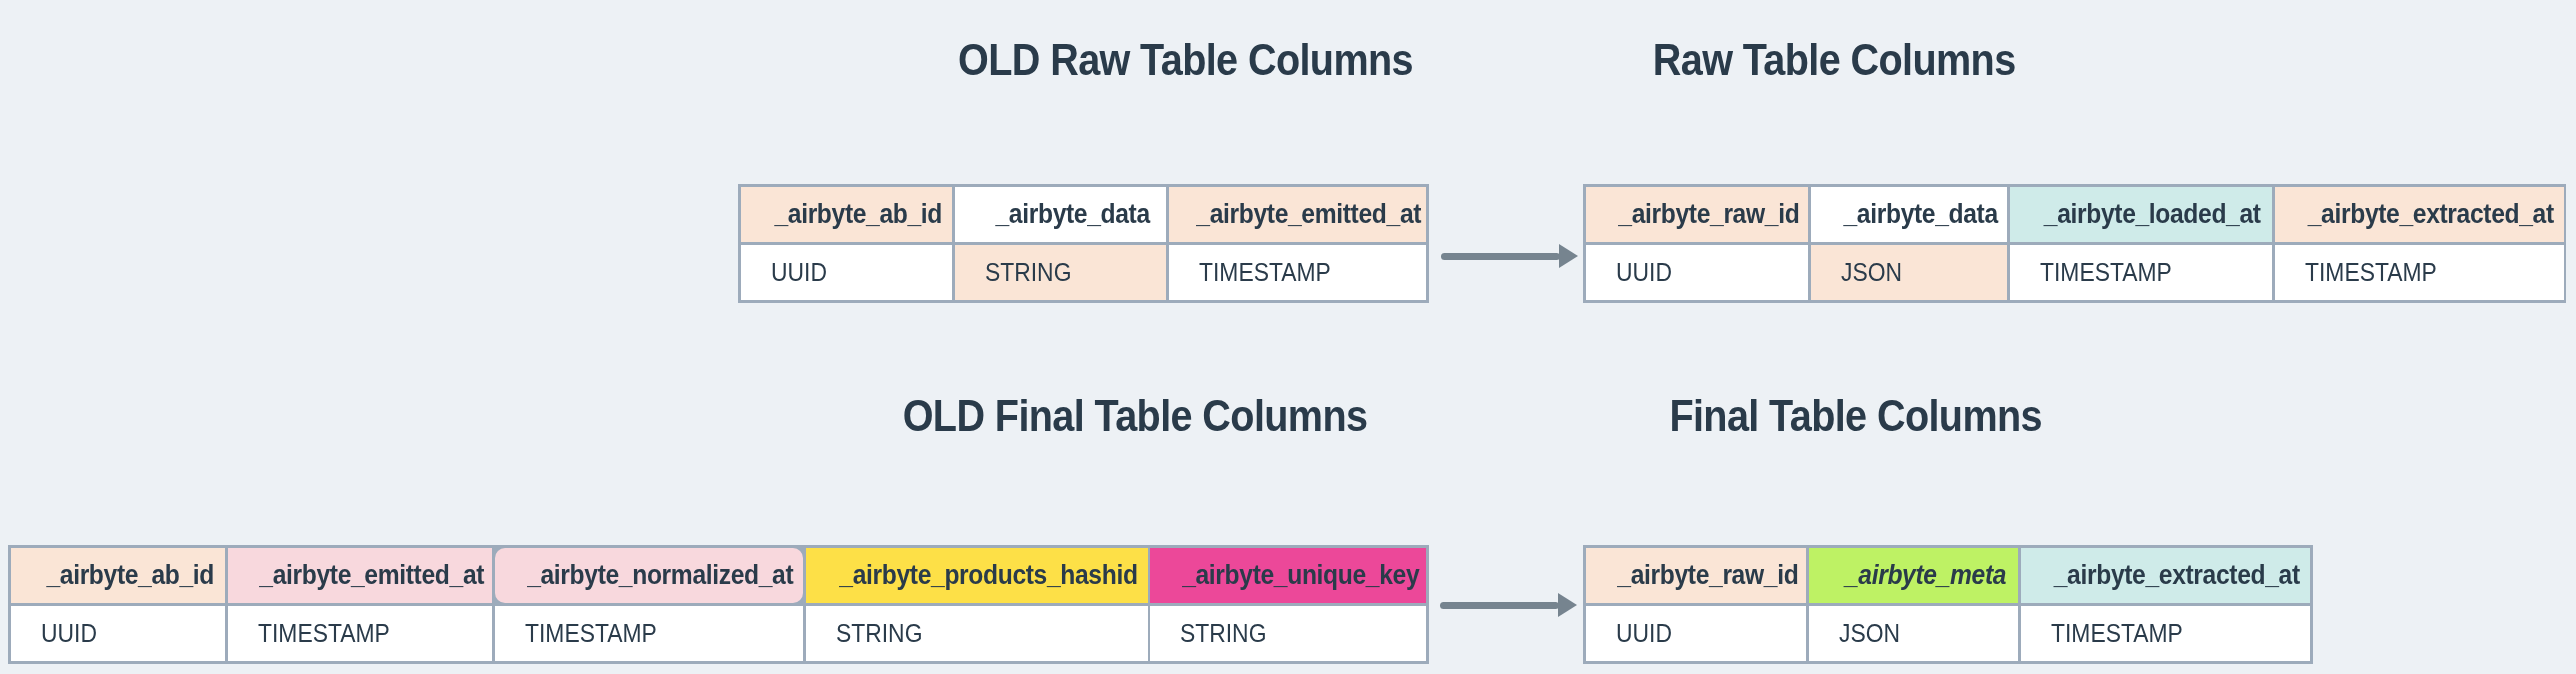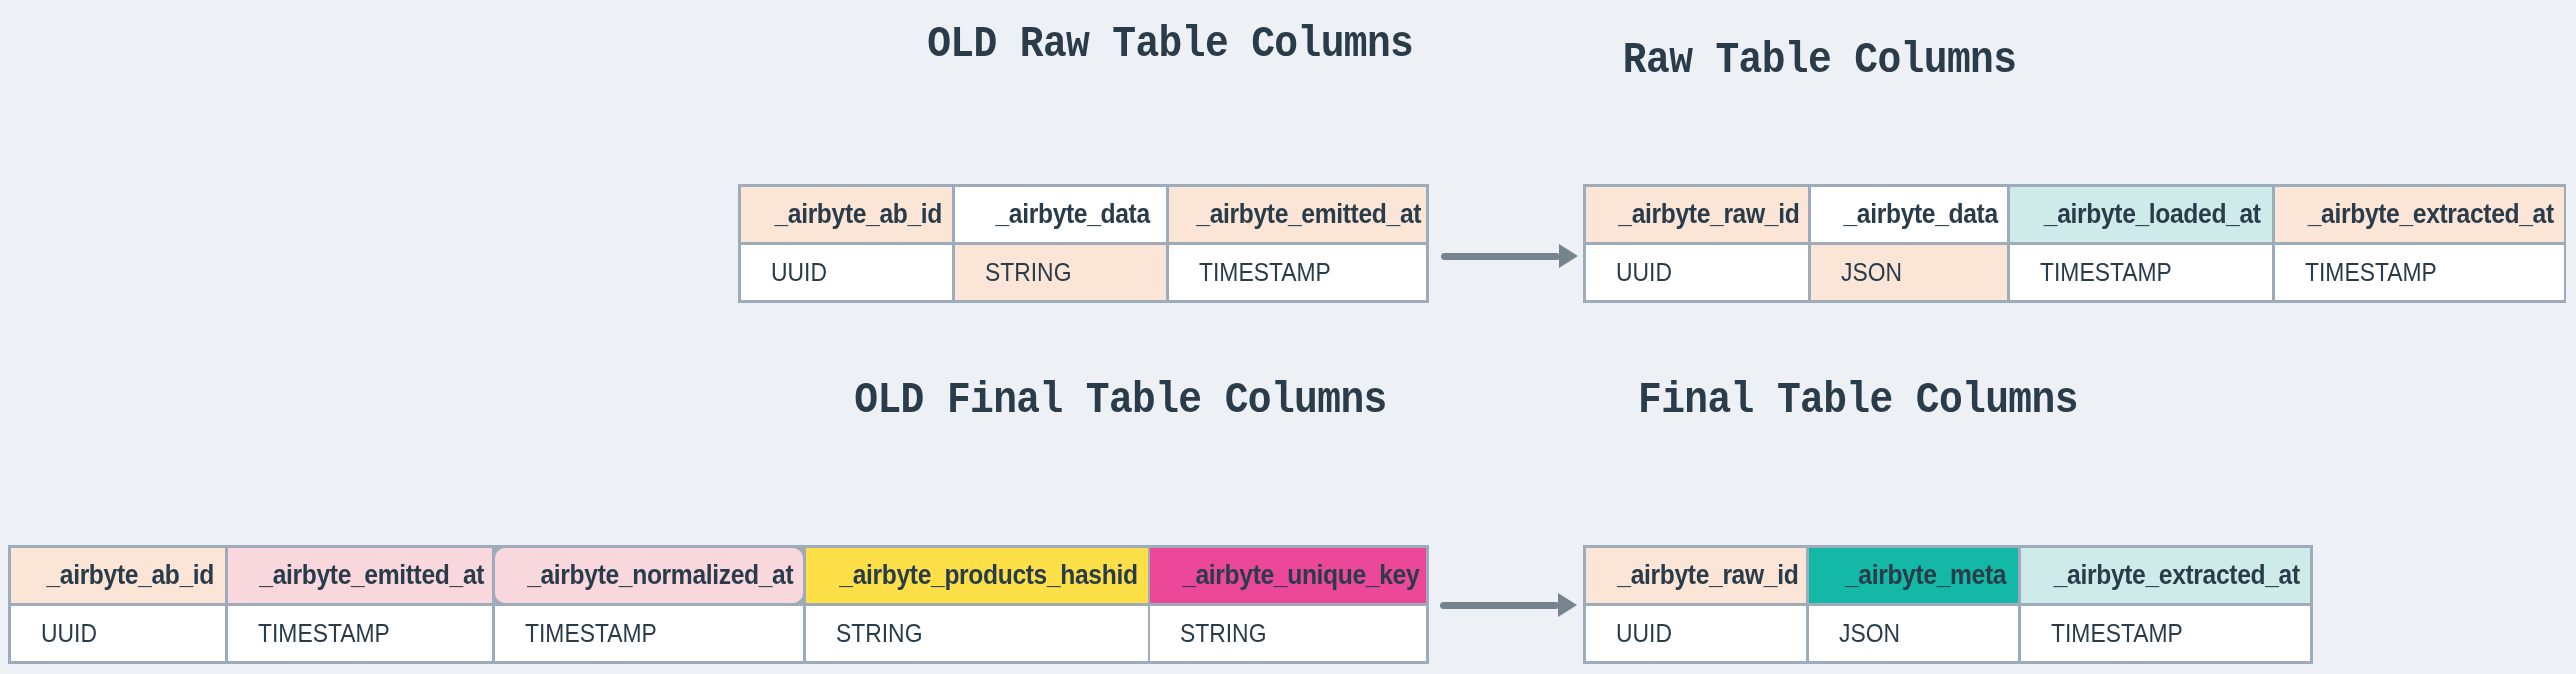--- a/index.html
+++ b/index.html
@@ -14,31 +14,30 @@
     width: 2576px; height: 675px;
     background: var(--background);
     font-family: "Liberation Sans", sans-serif;
     position: relative;
     overflow: hidden;
   }
   .canvas { position: absolute; inset: 0; }
 
   .title {
     position: absolute;
-    margin: 0;
+    margin: 15px;
     font-size: 45px;
     font-weight: 700;
     letter-spacing: -0.7px;
     color: var(--text);
     text-align: center;
     white-space: nowrap;
-    font-family: Liberation Mono, monospace;
   }
   .t1 { left: 836px; top: 19px;  width: 669px; }
-  .t2 { left: 1583px; top: 35px;  width: 473px; }
+  .t2 { left: 1583px; top: 19px;  width: 473px; }
   .t3 { left: 804px; top: 375px; width: 633px; }
   .t4 { left: 1608px; top: 375px; width: 465px; }
 
   .cond { display: inline-block; transform: scaleX(0.88); transform-origin: center; }
 
   .tbl {
     position: absolute;
     display: grid;
     grid-template-rows: 55px 55px;
     gap: 2.9px;
@@ -174,21 +173,21 @@
         <span class="cond">STRING</span>
       </div>
       <div class="cell vcell" style="background: rgb(255, 255, 255);">
         <span class="cond">STRING</span>
       </div>
     </div>
   <div class="tbl tbl-new-final">
       <div class="cell hcell" style="background: rgb(250, 229, 214);">
         <span class="cond">_airbyte_raw_id</span>
       </div>
-      <div class="cell hcell" style="background: #14b8a6;">
+      <div class="cell hcell" style="background: #bef264; font-style: italic;">
         <span class="cond">_airbyte_meta</span>
       </div>
       <div class="cell hcell" style="background: rgb(207, 235, 233);">
         <span class="cond">_airbyte_extracted_at</span>
       </div>
       <div class="cell vcell" style="background: rgb(255, 255, 255);">
         <span class="cond">UUID</span>
       </div>
       <div class="cell vcell" style="background: rgb(255, 255, 255);">
         <span class="cond">JSON</span>

